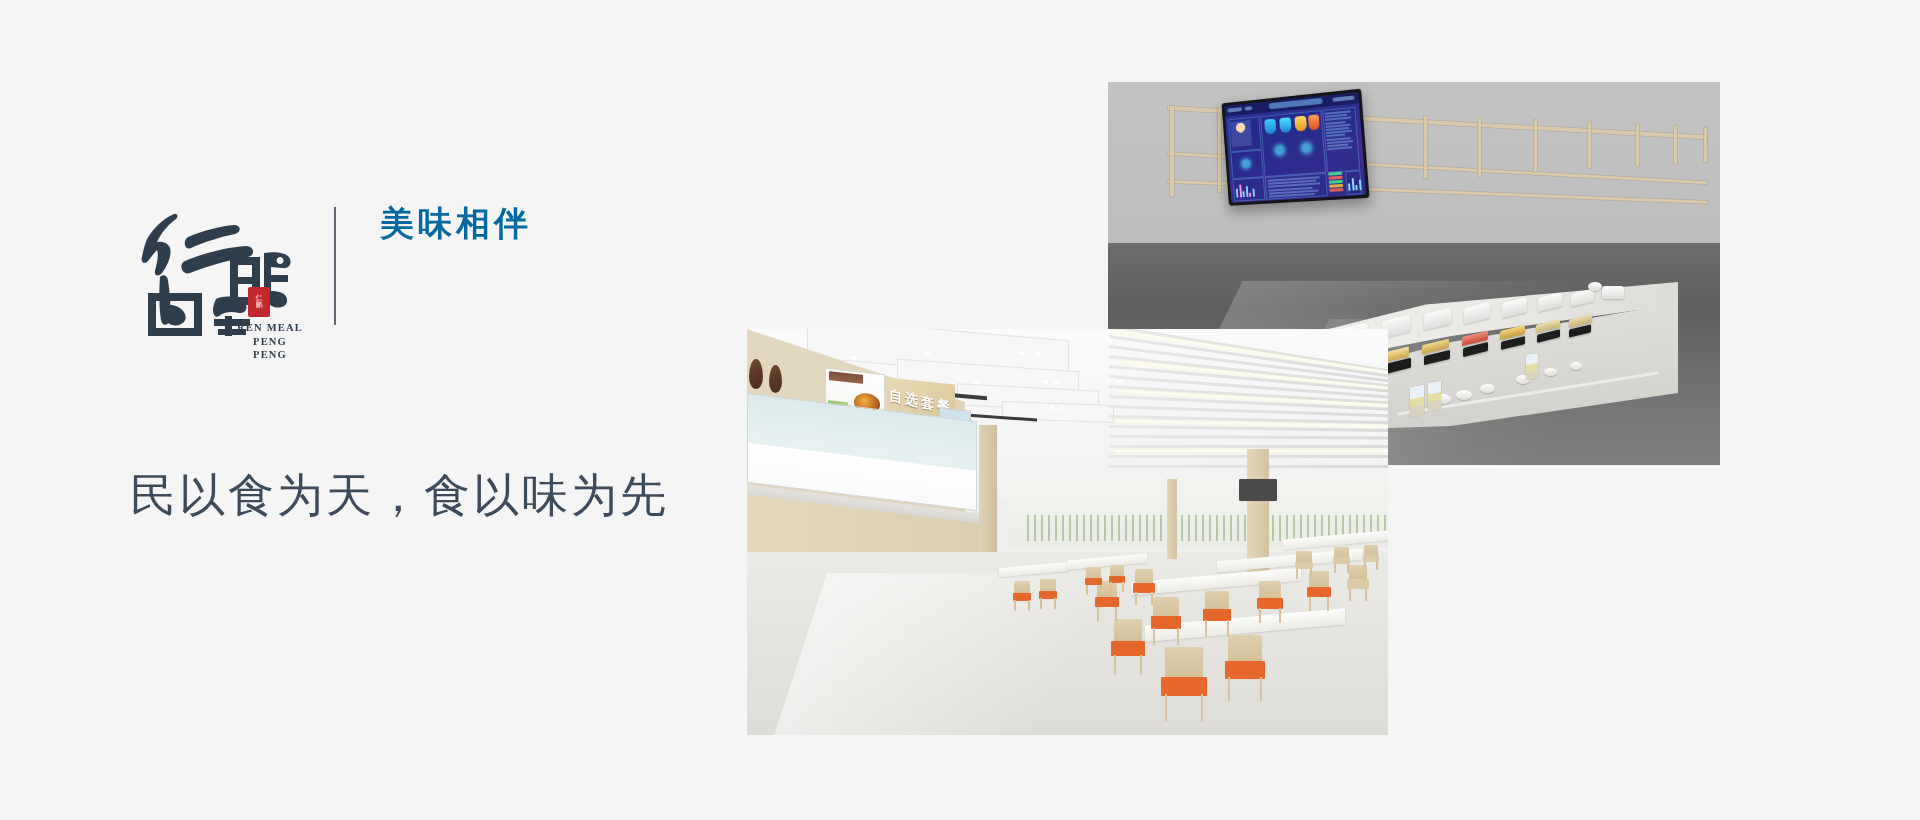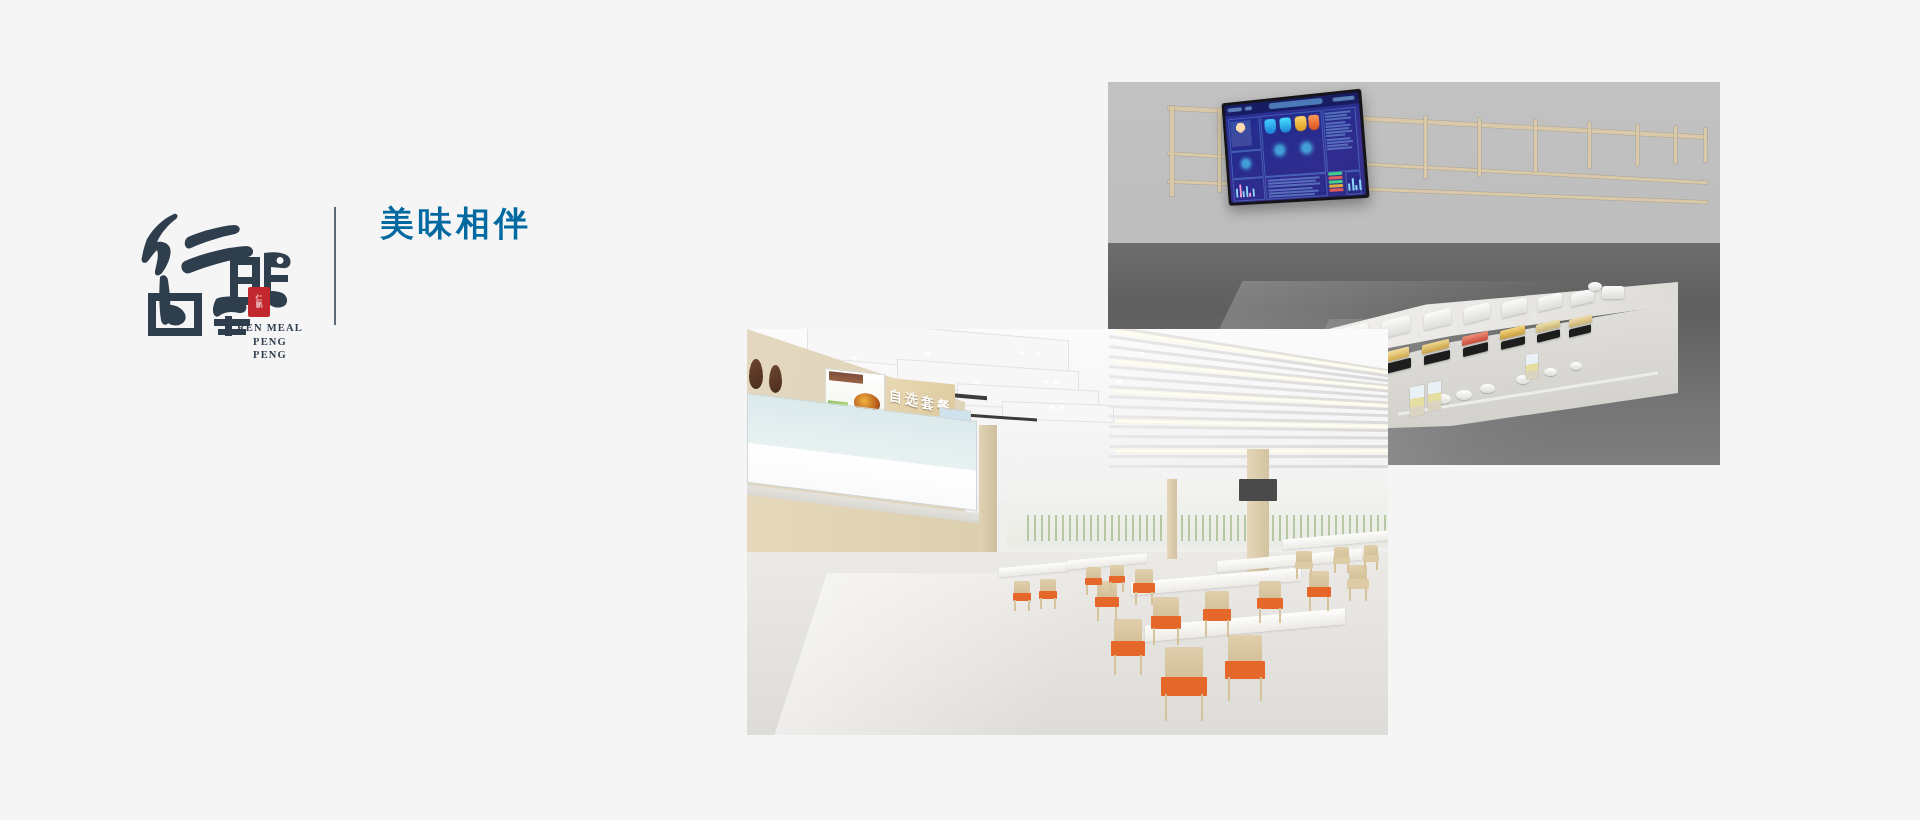--- a/index.html
+++ b/index.html
@@ -190,20 +190,21 @@
       </div>
     </div>
 
     <div class="divider"></div>
 
     <div class="tagline">
       <div class="tag-cn">美味相伴</div>
     </div>
   </div>
 
+  <div class="slogan">民以食为天，食以味为先</div>
 
   <div class="photo-top">
     <div class="pt-wall"></div>
     <div class="pt-floor"></div>
     <div class="pt-floor-glow"></div>
     <div class="pt-floor-glow2"></div>
 
     <div class="pergola">
       <div class="pg-bar" style="left:0;top:0;width:540px;height:4px;transform:rotate(3.1deg);transform-origin:left center;"></div>
       <div class="pg-bar" style="left:0;top:46px;width:540px;height:3px;transform:rotate(3.1deg);transform-origin:left center;"></div>

